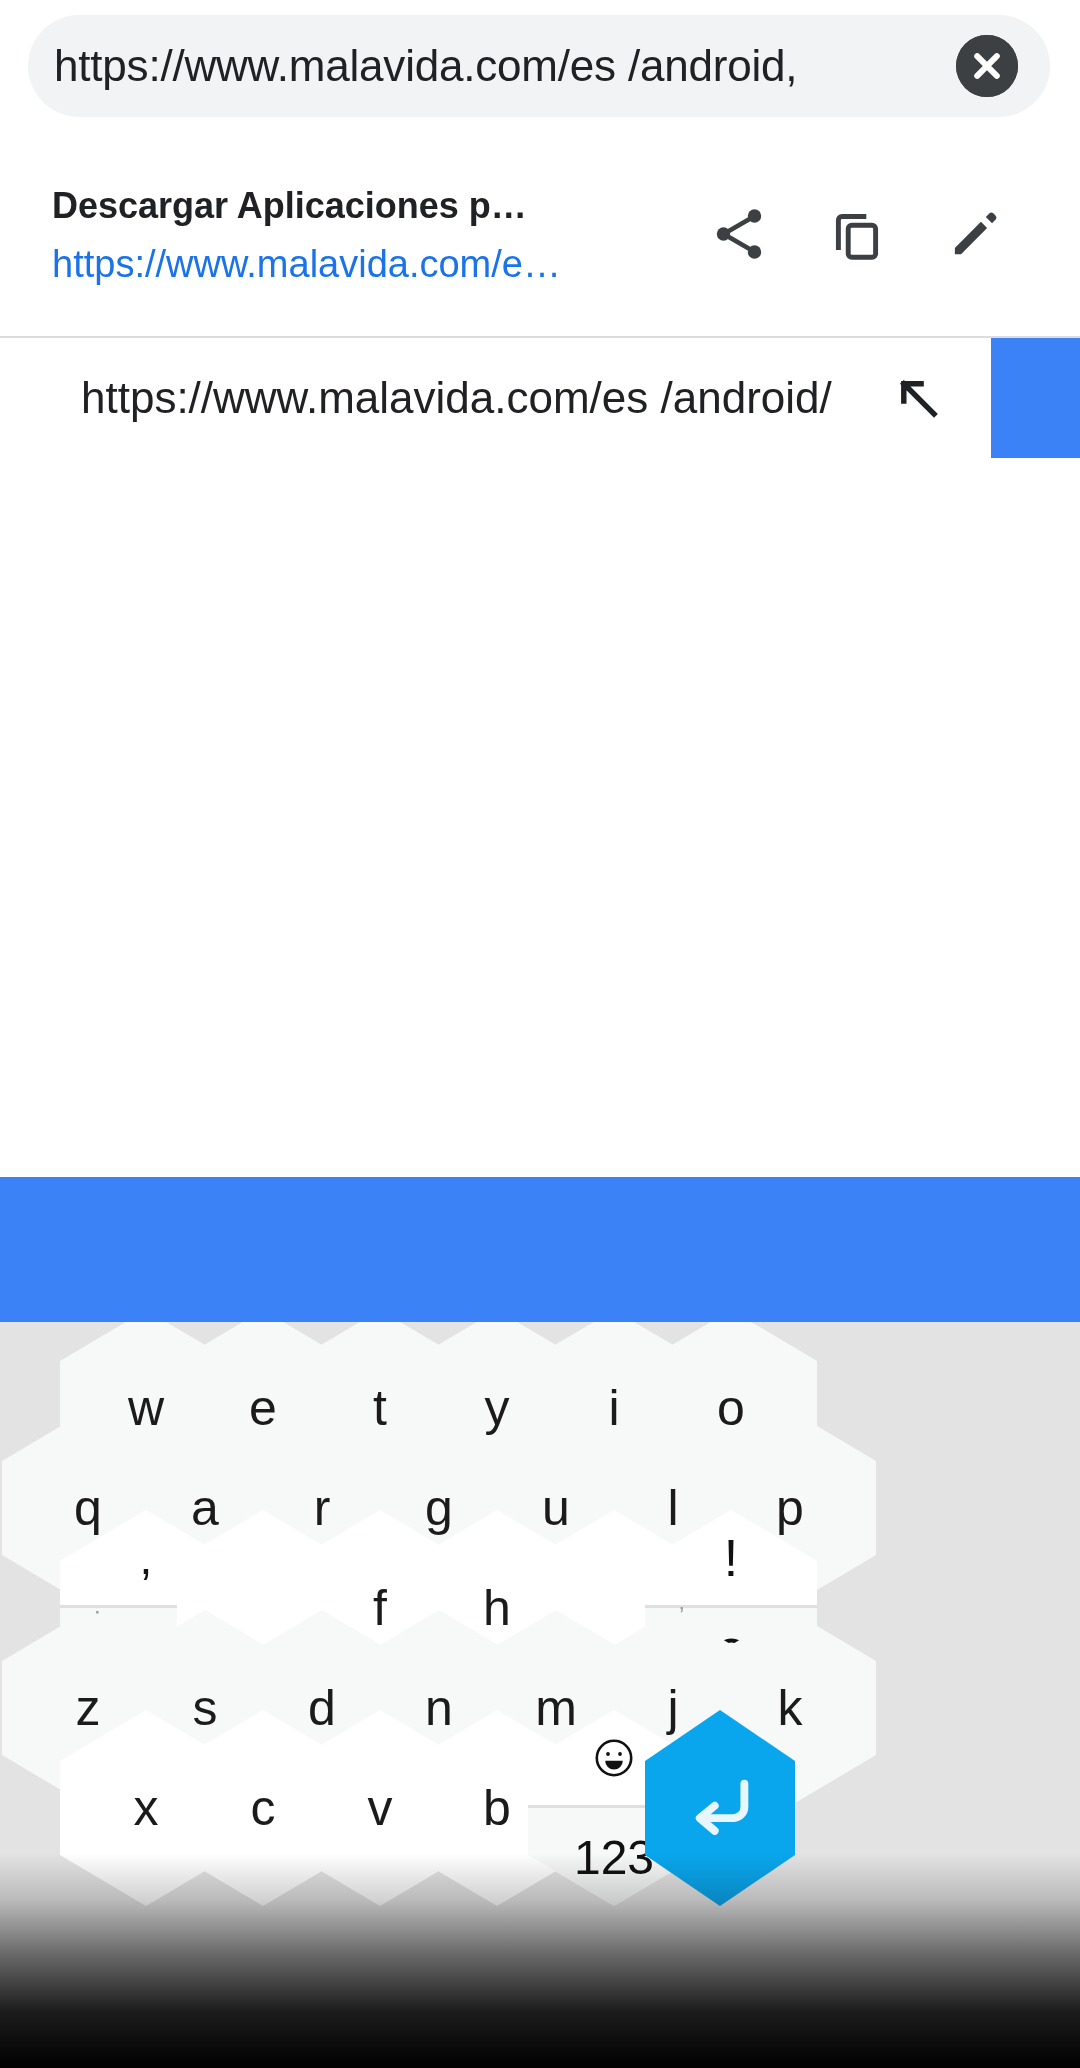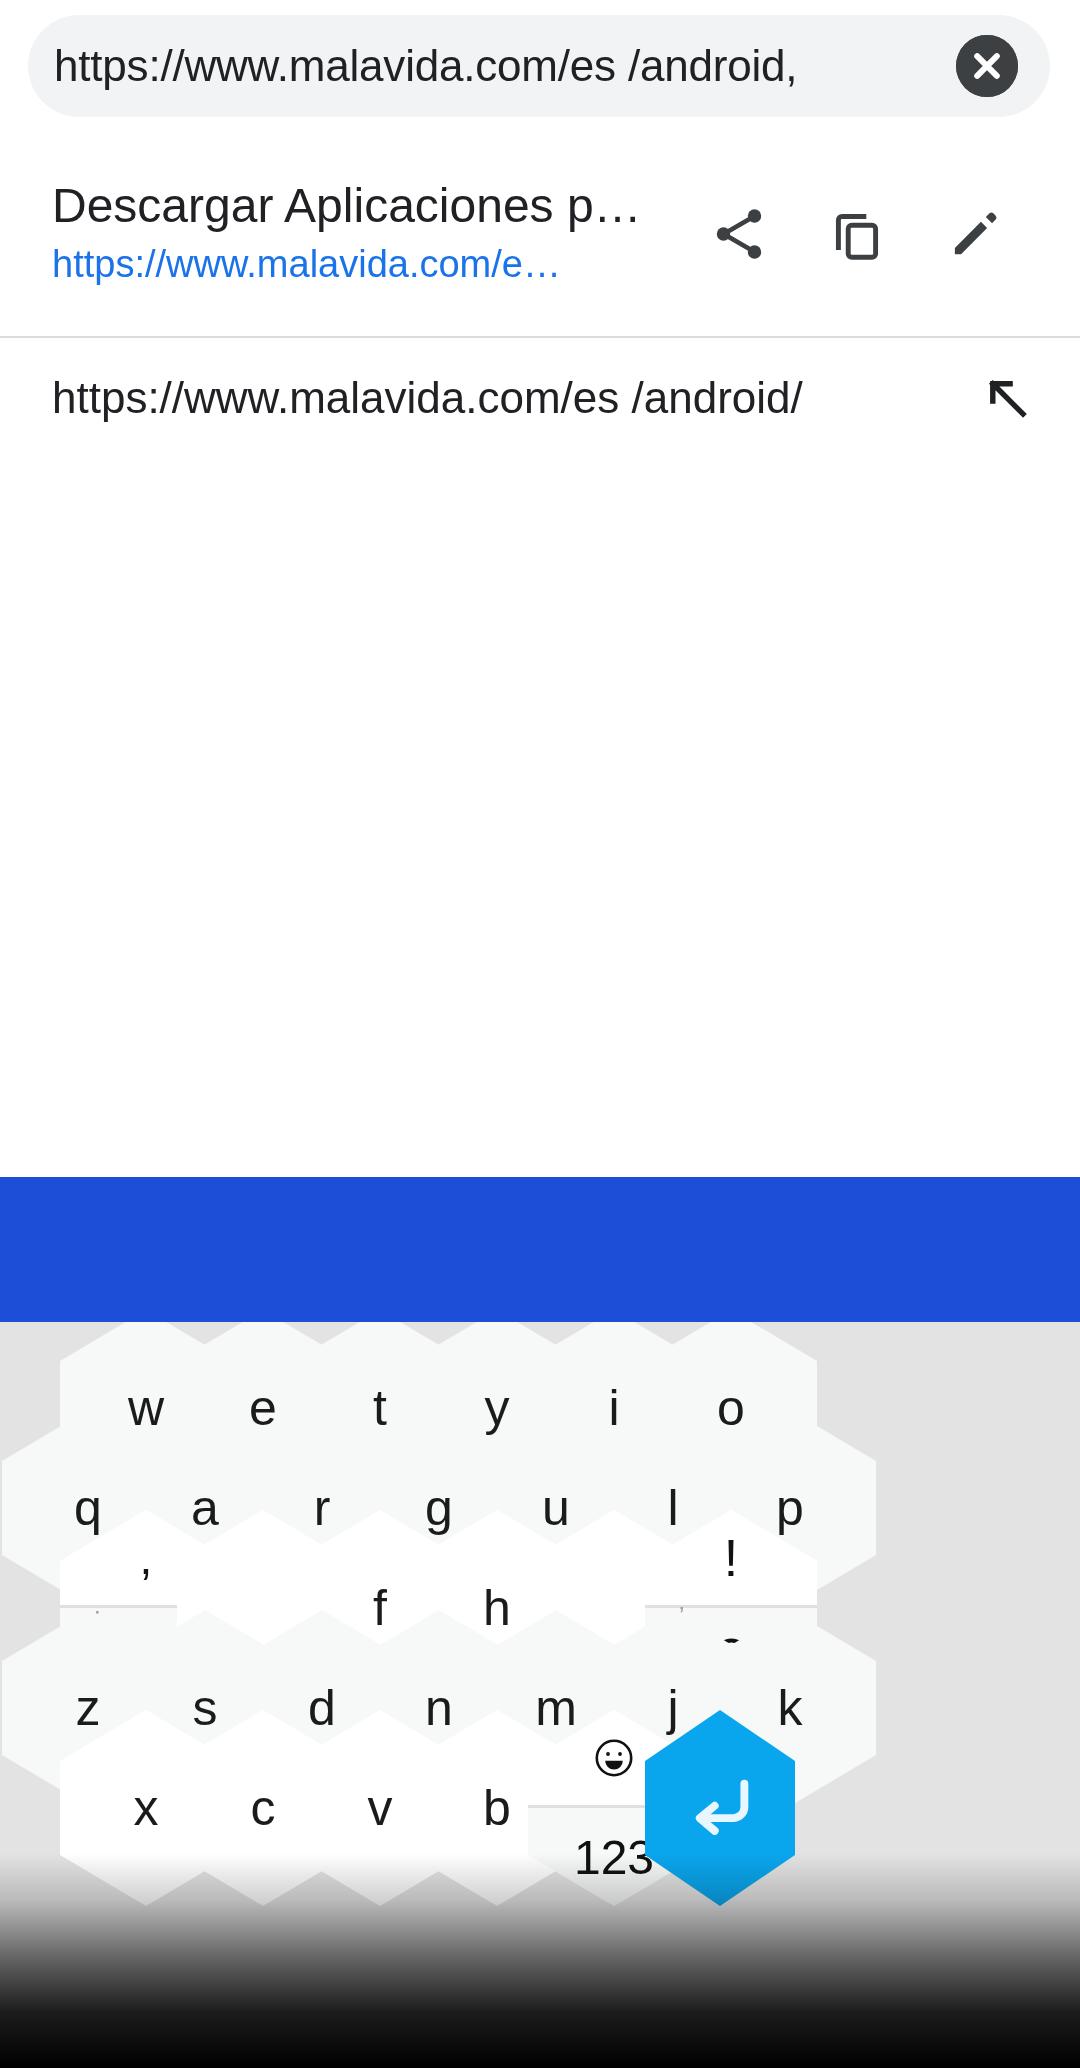--- a/index.html
+++ b/index.html
@@ -2,21 +2,21 @@
 <html><head>
 <meta charset="utf-8">
 <style>
   * { box-sizing: border-box; margin: 0; padding: 0; }
   html, body {
     width: 1080px; height: 2068px;
     background: #ffffff;
     font-family: "Liberation Sans", sans-serif;
     overflow: hidden;
   }
-  #root { position: relative; width: 1080px; height: 2068px; background: #1d4ed8; }
+  #root { position: relative; width: 1080px; height: 2068px; background: #3b82f6; }
 
   
   .urlbar-wrap { position: absolute; left: 0; top: 0; width: 1080px; height: 131px; background:#fff; }
   .urlbar {
     position: absolute; left: 28px; top: 15px;
     width: 1022px; height: 102px;
     background: #f1f3f4;
     border-radius: 51px;
     display: flex; align-items: center;
   }
@@ -42,40 +42,41 @@
   .sugg1 {
     position: absolute; left: 0; top: 131px; width: 1080px; height: 206px;
     background: #fff;
     display: flex; align-items: center;
   }
   .sugg1-texts {
     width: 620px; margin-left: 52px;
     display: flex; flex-direction: column; justify-content: center;
   }
   .sugg1-title {
-    font-size: 48px; color: #202124; white-space: nowrap; overflow: hidden;
+    font-size: 36px; color: #202124; white-space: nowrap; overflow: hidden;
     line-height: 56px;
+    font-weight: bold;
   }
   .sugg1-url {
     font-size: 38px; color: #1a73e8; white-space: nowrap; overflow: hidden;
     line-height: 52px; margin-top: 4px;
   }
   .sugg1-actions { display: flex; align-items: center; gap: 0px; margin-left: 8px; }
   .act-btn { width: 118px; height: 118px; display:flex; align-items:center; justify-content:center; }
 
   .divider {
     position: absolute; left: 0; top: 336px; width: 1080px; height: 2px;
     background: #dadce0;
   }
 
   
   .sugg2 {
-    position: absolute; left: 0; top: 338px; width: 1080px; height: 120px;
+    position: absolute; left: 0; top: 338px; width: 991px; height: 120px;
     background: #fff;
-    display: flex; align-items: center;
+    display: flex; align-items: center; padding-left: 29px;
   }
   .sugg2-url {
     margin-left: 52px;
     font-size: 44px; color: #202124; white-space: nowrap; overflow: hidden;
     flex: 1 1 auto;
   }
   .sugg2-arrow { width: 110px; height: 110px; display:flex; align-items:center; justify-content:center; margin-right: 18px; }
 
   
   .blank-area { position:absolute; left:0; top:458px; width:1080px; height:719px; background:#fff; }

